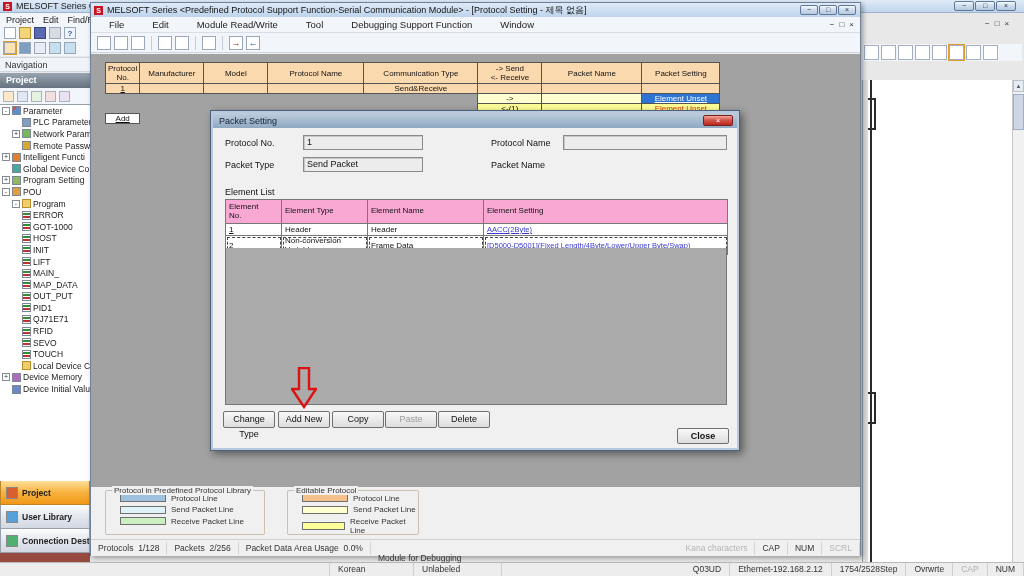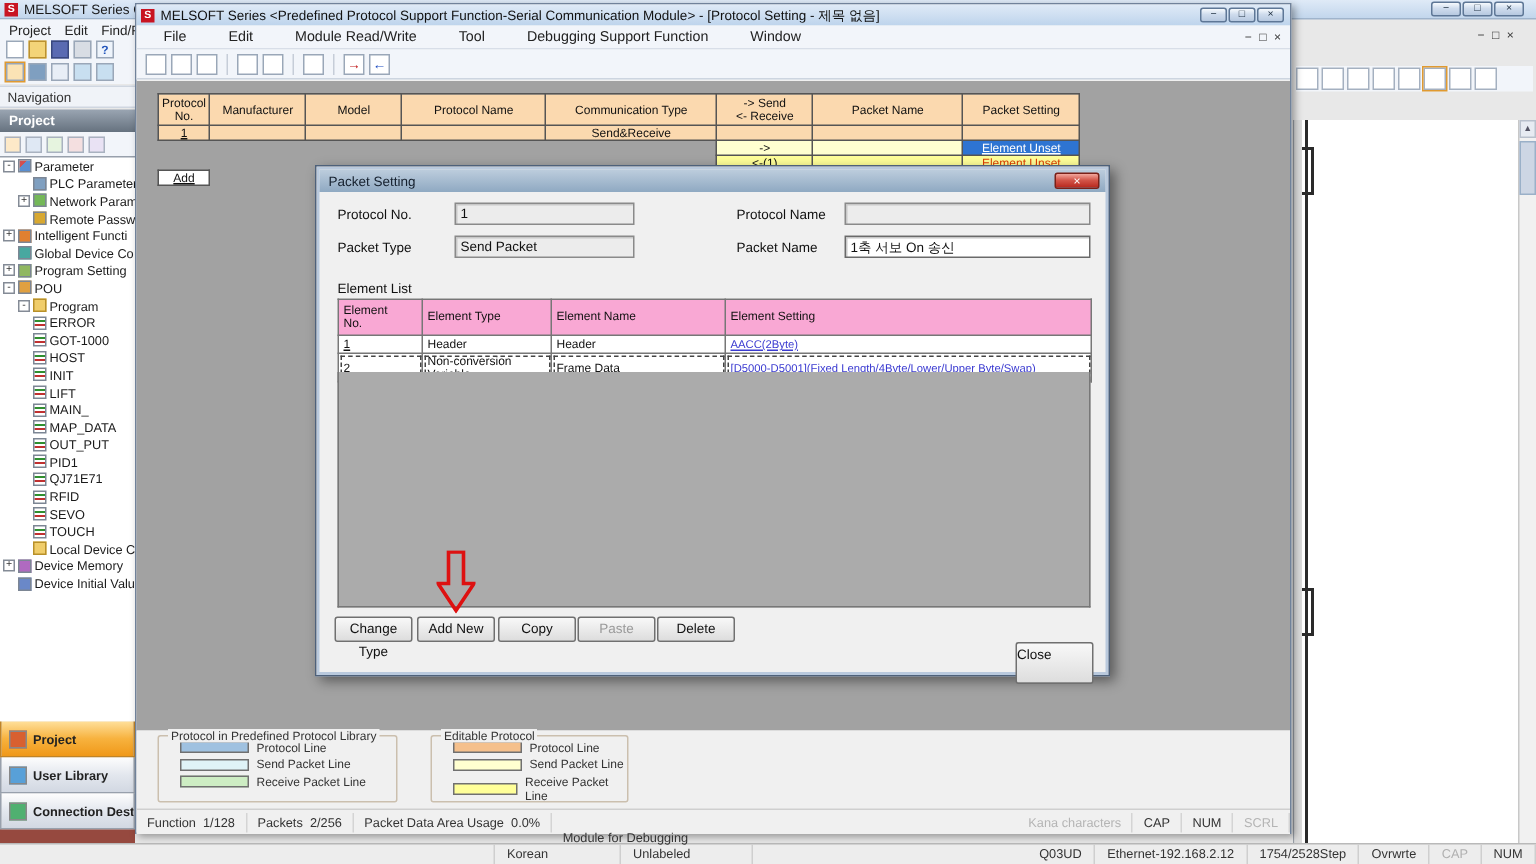--- a/index.html
+++ b/index.html
@@ -167,23 +167,23 @@
   .etable th, .etable td { border:1px solid #777; padding:0 3px; font-weight:normal; text-align:left; }
   .etable th { text-align:left; height:24px; line-height:8.5px; background:#f9a8d4; }
   .etable td { height:12px; line-height:9px; }
   .row-sel td { outline:1px dashed #444; outline-offset:-2px; }
   .el-set { font-size:7.5px; }
   .elist-gray { position:absolute; left:14px; top:137px; width:502px; height:157px; background:#ababab;
     border:1px solid #777; border-top:none; }
   .dbtn { position:absolute; top:300px; width:52px; height:17px; border:1px solid #707070; border-radius:2px;
     background:linear-gradient(#f8f8f8,#dddddd); font-size:9px; text-align:center; line-height:15px; color:#111; }
   .dbtn.disabled { color:#9a9a9a; }
-  .dlg-closebtn { position:absolute; left:466px; top:317px; width:52px; height:28px; border:1px solid #707070;
-    border-radius:2px; background:linear-gradient(#f8f8f8,#dddddd); font-size:9px; 
-    line-height:14px; color:#111; }
+  .dlg-closebtn { position:absolute; left:466px; top:317px; width:52px; height:16px; border:1px solid #707070;
+    border-radius:2px; background:linear-gradient(#f8f8f8,#dddddd); font-size:9px; text-align:center;
+    line-height:14px; color:#111;font-weight:bold; }
   .red-arrow { position:absolute; left:80px; top:256px; width:26px; height:42px; }
 </style>
 </head>
 <body>
 
 <div class="screen">
 
   <div class="gxw-titlebar">
     <span class="gxw-title-icon">S</span>
     <span>MELSOFT Series GX W</span>
@@ -515,21 +515,21 @@
             <span>Send Packet Line</span>
           </div>
         <div class="lrow">
             <span class="swatch" style="background-color: rgb(255, 255, 153);"></span>
             <span>Receive Packet Line</span>
           </div>
       </div>
     </div>
 
     <div class="app-status">
-      <span class="aseg"><span>Function</span>&nbsp;&nbsp;<span>1/128</span></span>
+      <span class="aseg"><span>Protocols</span>&nbsp;&nbsp;<span>1/128</span></span>
       <span class="aseg"><span>Packets</span>&nbsp;&nbsp;<span>2/256</span></span>
       <span class="aseg"><span>Packet Data Area Usage</span>&nbsp;&nbsp;<span>0.0%</span></span>
       <span class="aseg" style="border-right:none;margin-top:20px;">Module for Debugging</span>
       <span class="aspacer"></span>
       <span class="aseg dim">Kana characters</span>
       <span class="aseg">CAP</span>
       <span class="aseg">NUM</span>
       <span class="aseg dim">SCRL</span>
     </div>
   </div>
@@ -540,21 +540,20 @@
       <span class="dlg-close">×</span>
     </div>
 
     <span class="fldlabel" style="left:14px; top:27px;">Protocol No.</span>
     <span class="fld" style="left:92px; top:24px; width:120px;">1</span>
     <span class="fldlabel" style="left:280px; top:27px;">Protocol Name</span>
     <span class="fld" style="left:352px; top:24px; width:164px;"></span>
     <span class="fldlabel" style="left:14px; top:49px;">Packet Type</span>
     <span class="fld" style="left:92px; top:46px; width:120px;">Send Packet</span>
     <span class="fldlabel" style="left:280px; top:49px;">Packet Name</span>
-    <span class="fld editable" style="left:352px; top:46px; width:164px;">1축 서보 On 송신</span>
 
     <span class="fldlabel" style="left:14px; top:76px;">Element List</span>
 
     <table class="etable">
       <tbody>
           <tr>
         <th class="pre" style="width:56px;">Element
 No.</th>
         <th style="width:86px;">Element Type</th>
         <th style="width:116px;">Element Name</th>

